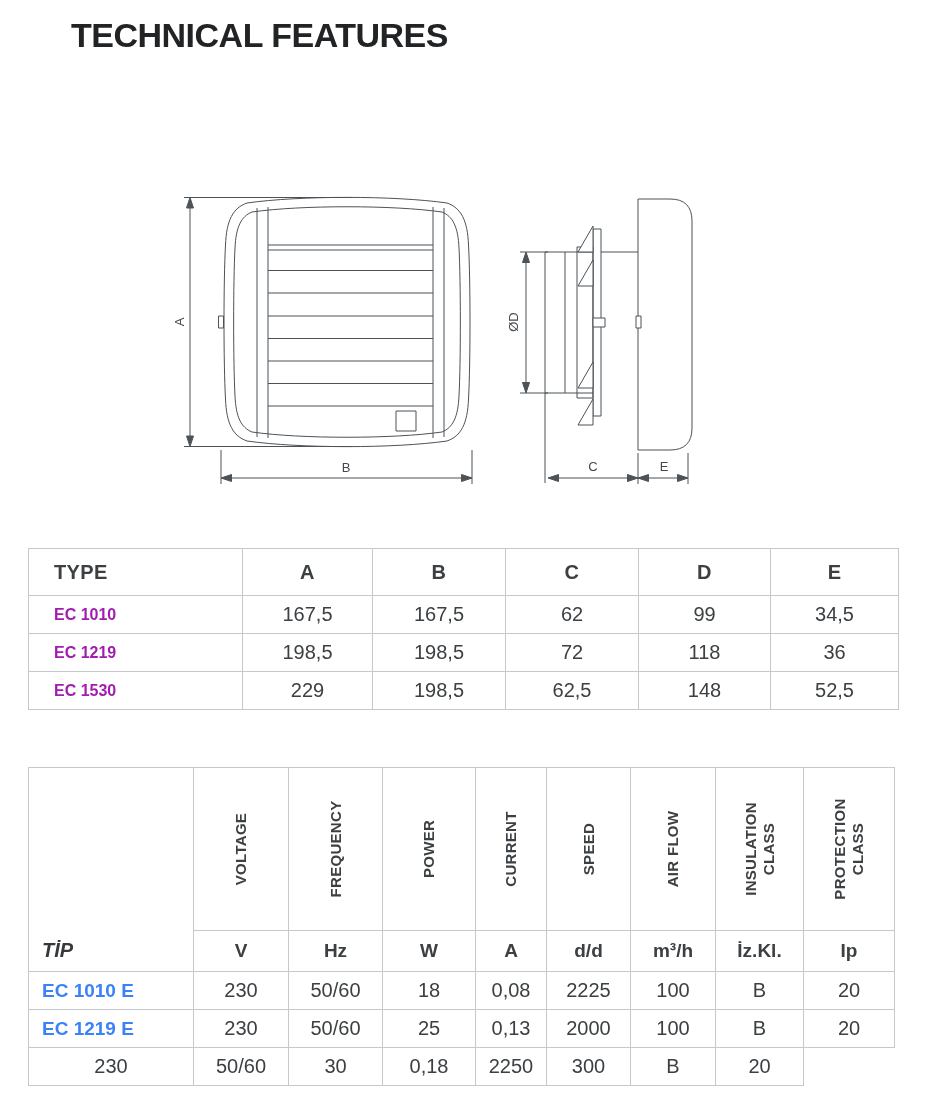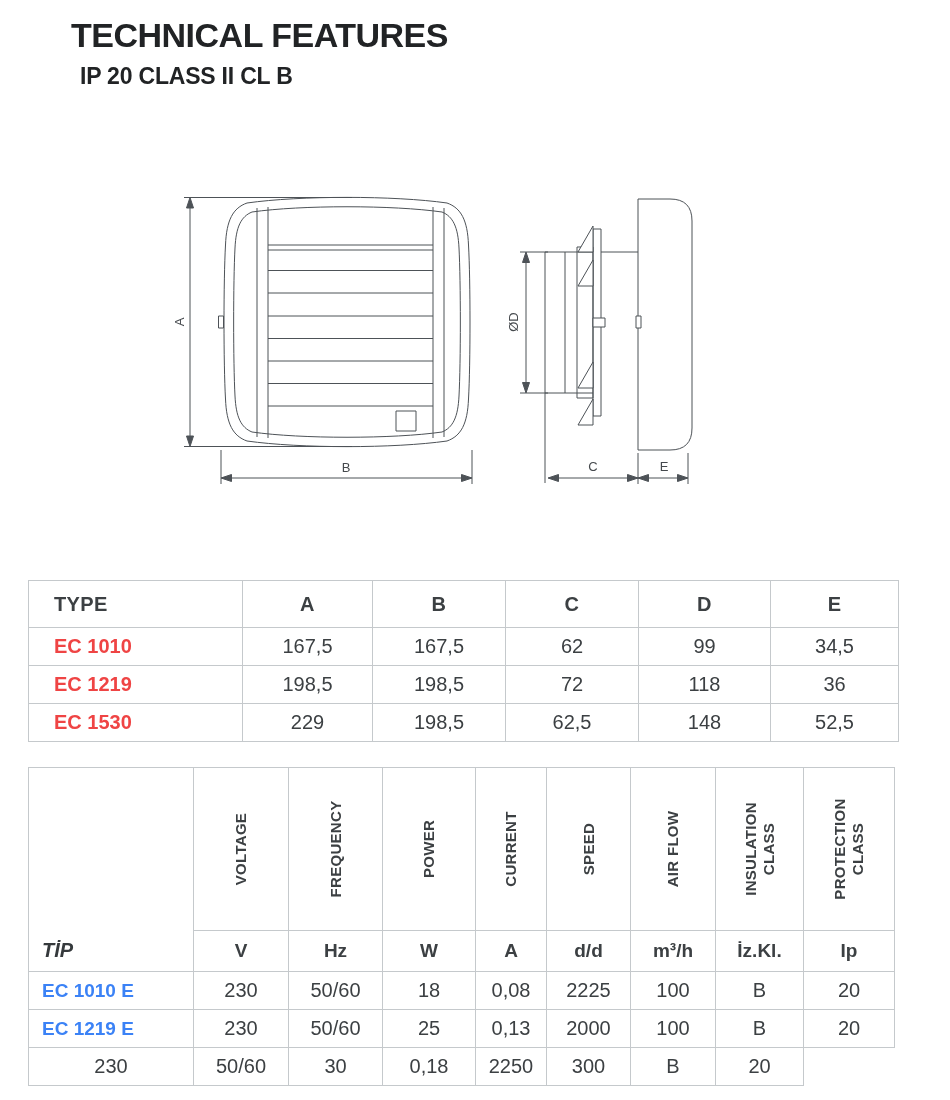--- a/index.html
+++ b/index.html
@@ -28,28 +28,28 @@
     position:absolute;display:grid;background:#fff;
     border-top:1px solid var(--bd);border-left:1px solid var(--bd);
   }
   .c{
     border-right:1px solid var(--bd);border-bottom:1px solid var(--bd);
     display:flex;align-items:center;justify-content:center;
     color:var(--txt);overflow:visible;
   }
   
   .t1{
-    left:28px;top:580px;
+    left:28px;top:548px;
     grid-template-columns:214px 130px 133px 133px 132px 128px;
     grid-template-rows:47px 38px 38px 38px;
     font-size:20px;
   }
   .t1 .hdr{font-weight:bold;letter-spacing:.4px;}
   .t1 .left{justify-content:flex-start;padding-left:25px;}
-  .t1 .model{font-weight:bold;font-size:20px;color:#ef4444;}
+  .t1 .model{font-weight:bold;font-size:16px;color:#a21caf;}
   
   .t2{
     left:28px;top:767px;
     grid-template-columns:165px 95px 94px 93px 71px 84px 85px 88px 91px;
     grid-template-rows:163px 41px 38px 38px 38px;
     font-size:20px;
   }
   .t2 .tip{
     grid-row:1/3;grid-column:1;
     align-items:flex-end;justify-content:flex-start;
@@ -63,21 +63,20 @@
   }
   .t2 .unit{font-weight:bold;font-size:19px;}
   .t2 .model{justify-content:flex-start;padding-left:13px;font-weight:bold;font-size:19px;color:#3b82f6;}
 </style>
 </head>
 <body>
 
 <div class="page">
 
   <div class="title">TECHNICAL FEATURES</div>
-  <div class="subtitle">IP 20 CLASS II CL B</div>
 
   <svg class="draw" width="580" height="340" viewBox="140 180 580 340" fill="none" stroke="#4d5257" stroke-width="1">
 
     <g>
       <path d="M 247 203
         C 300 195.5, 394 195.5, 447 203
         C 461 208, 467.5 220, 468.5 245
         C 470.5 280, 470.5 364, 468.5 399
         C 467.5 424, 461 436, 447 441
         C 394 448.5, 300 448.5, 247 441

